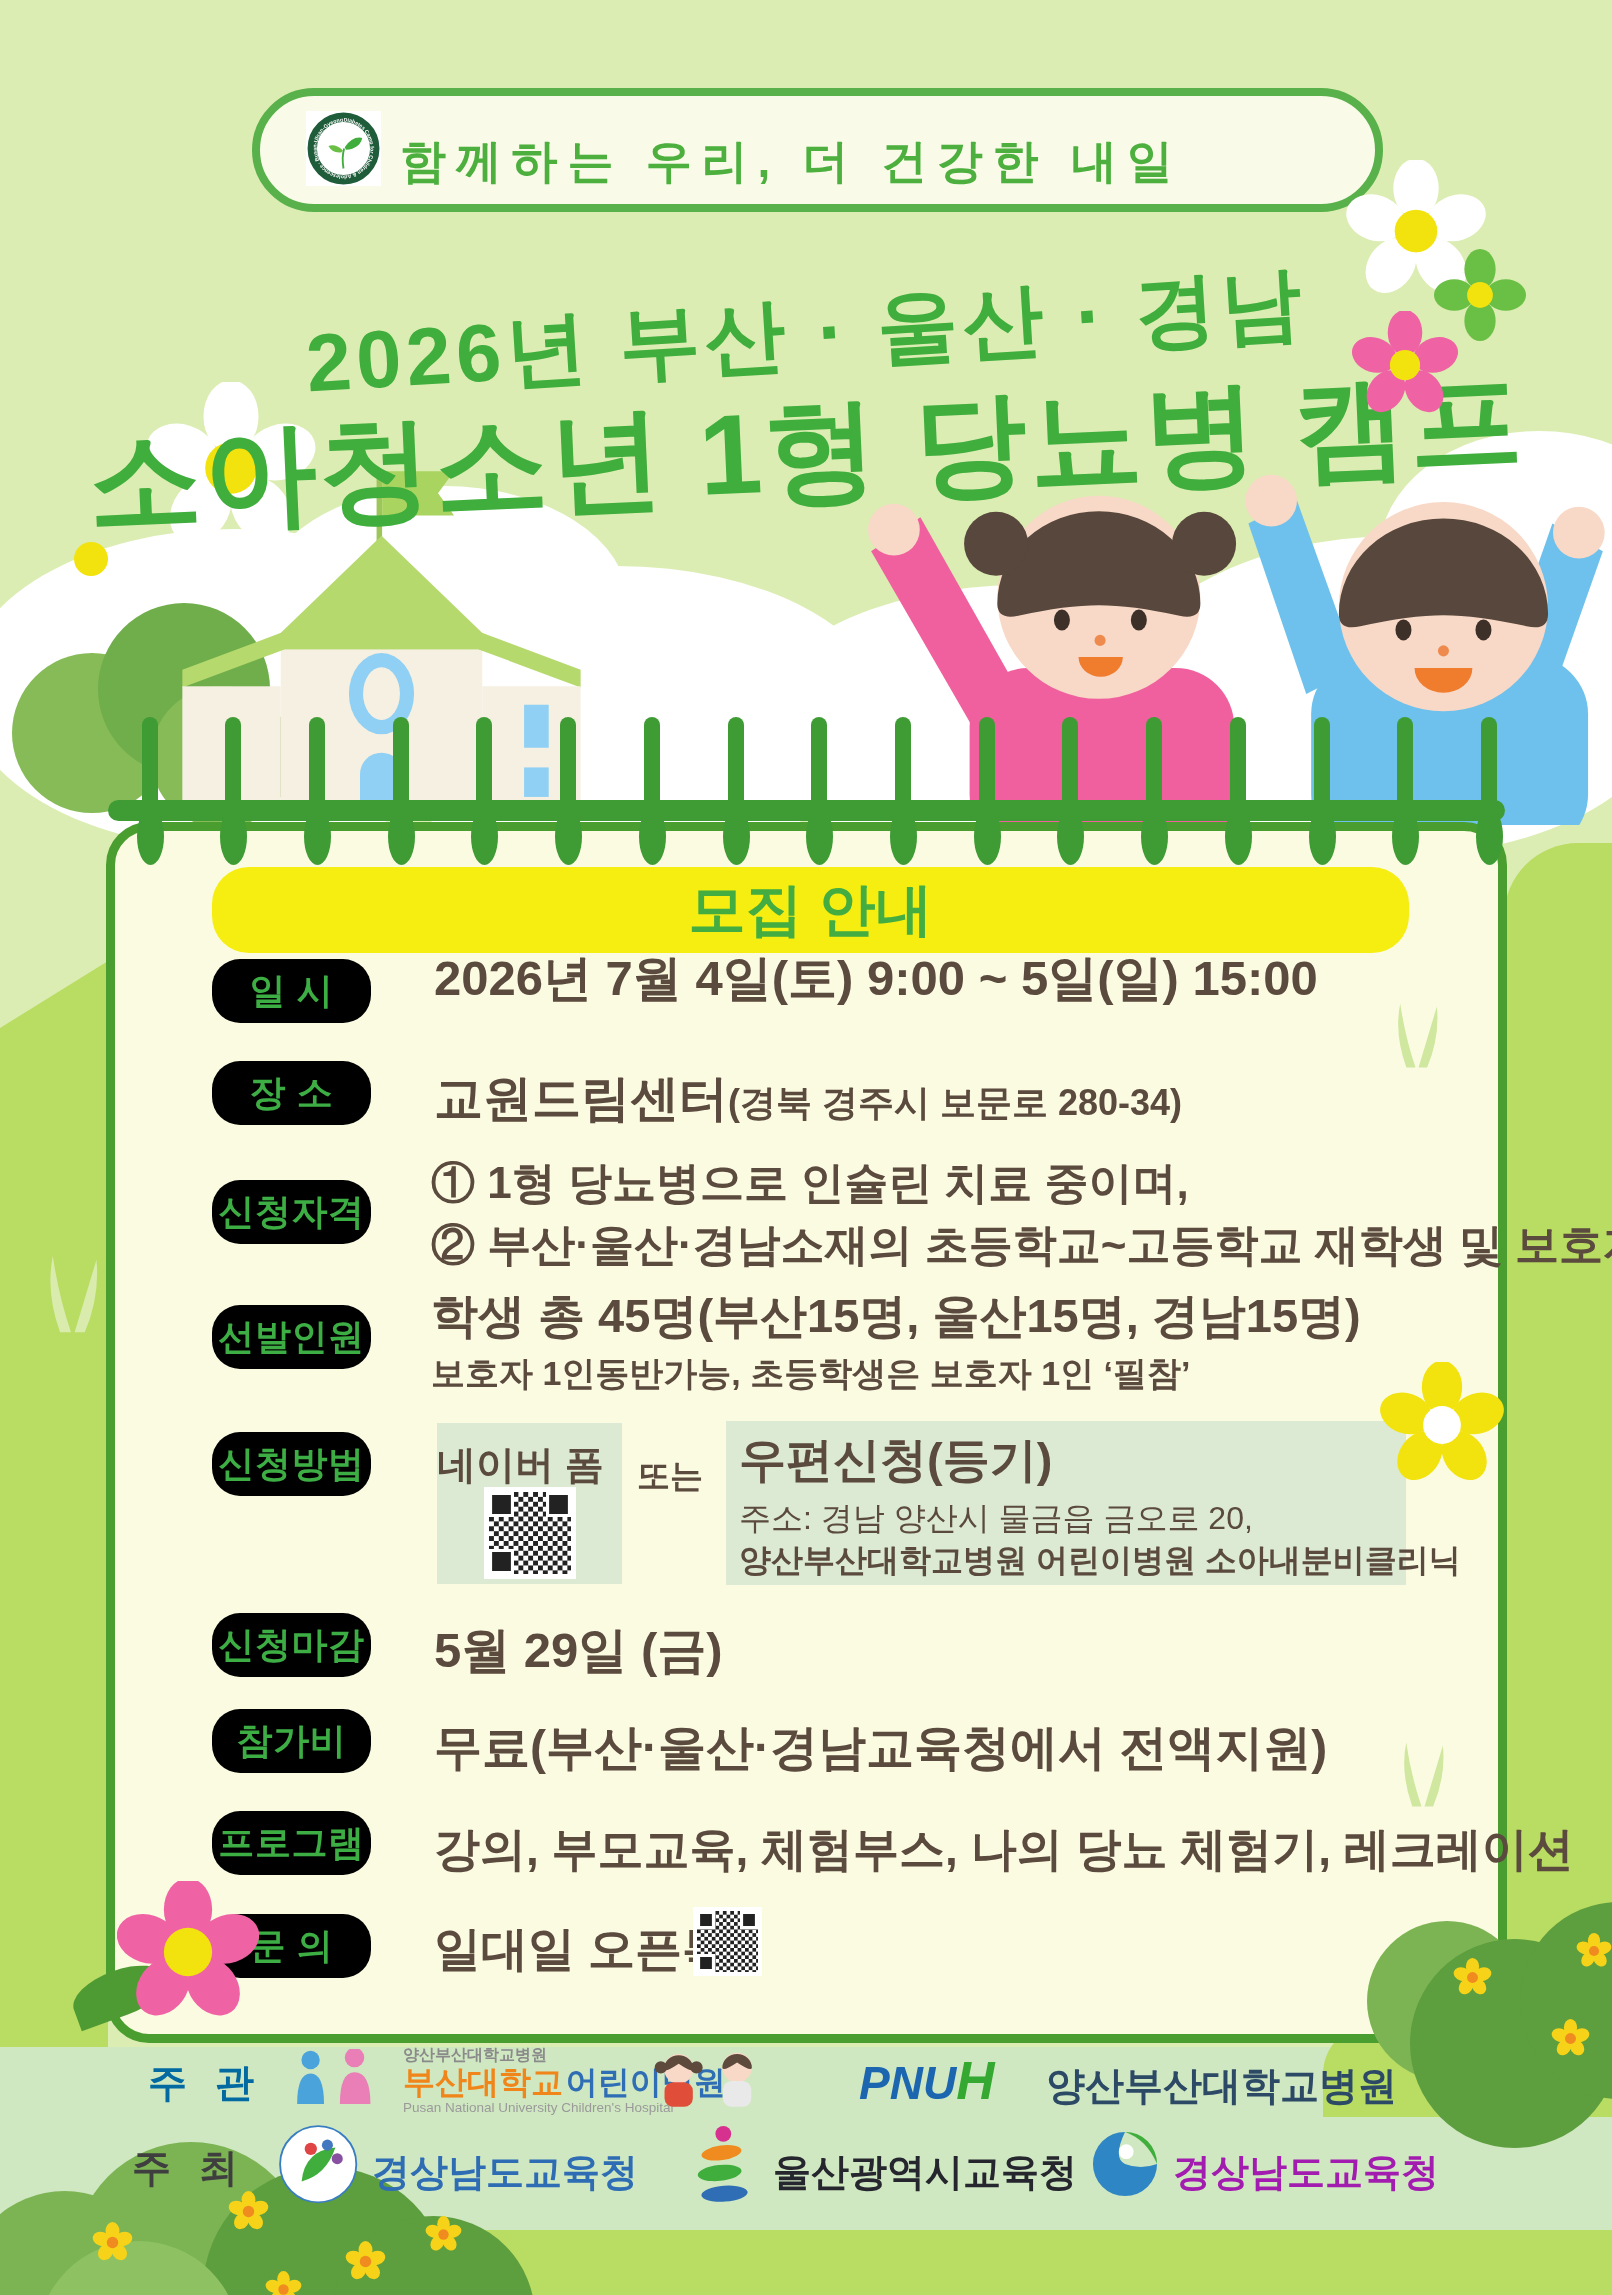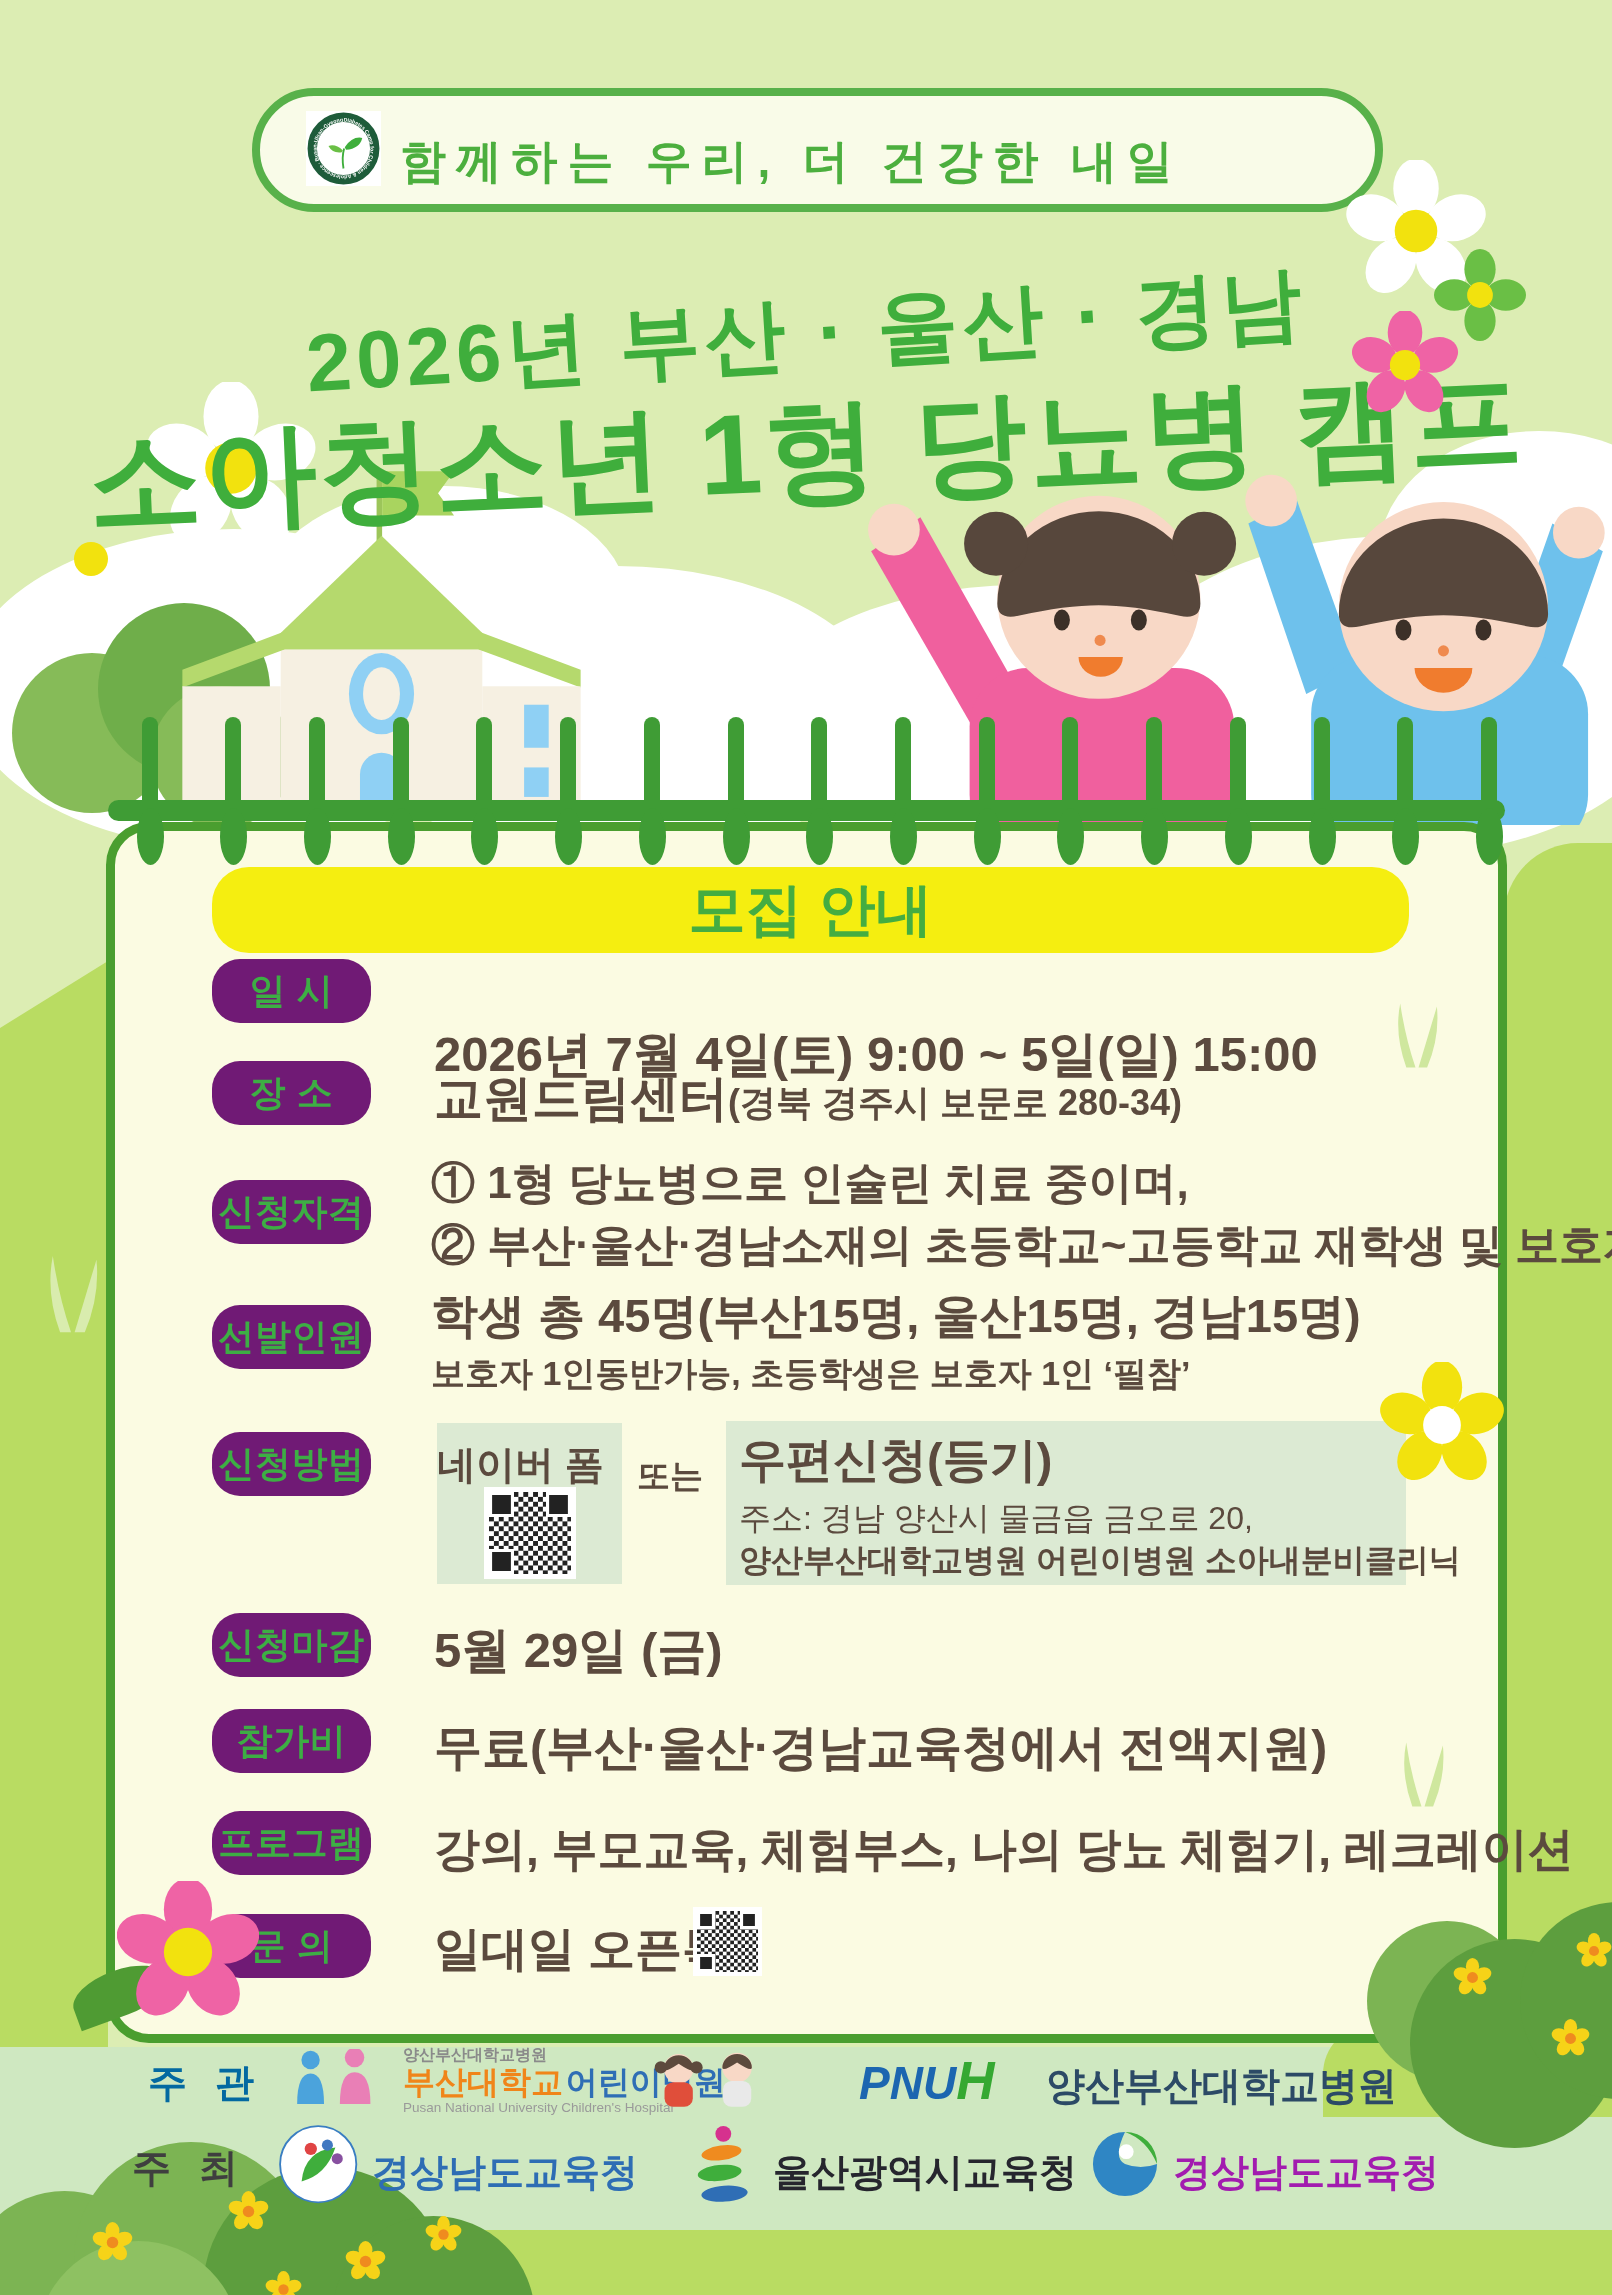--- a/index.html
+++ b/index.html
@@ -1,20 +1,20 @@
 <!DOCTYPE html>
 <html style="font-size:9.8px"><head>
 <meta charset="utf-8">
 <style>
   html,body{margin:0;padding:0;}
   body{font-family:"Liberation Sans",sans-serif;}
   .poster{position:relative;width:1613px;height:2295px;overflow:hidden;background:#dcedb3;}
   .abs{position:absolute;}
   .cloud{position:absolute;background:#fff;border-radius:50%;}
-  .pill{position:absolute;left:212px;width:159px;height:64px;background:#701a75;border-radius:28px;
+  .pill{position:absolute;left:212px;width:159px;height:64px;background:#000000;border-radius:28px;
         display:flex;align-items:center;justify-content:center;color:#3dae44;font-weight:800;
         font-size:36px;letter-spacing:0.6px;z-index:22;}
   .txt{position:absolute;color:#5b4a3e;font-weight:800;white-space:nowrap;z-index:22;}
   .greenbox{position:absolute;background:#dcead3;z-index:21;}
   .qr{position:absolute;background:#fff;padding:4.9px;box-sizing:border-box;z-index:23;}
   .qp{width:100%;height:100%;position:relative;background:repeating-conic-gradient(#222 0% 25%,#fff 0% 50%);background-size:9.8px 9.8px;}
   .fi{position:absolute;width:30%;height:30%;background:#222;box-shadow:inset 0 0 0 3.1px #fff,inset 0 0 0 5.5px #222;}
   .fi.tr{right:0;top:0;} .fi.tl{left:0;top:0;} .fi.bl{left:0;bottom:0;}
   .pin{position:absolute;width:16px;height:106px;top:717px;background:#3f9c35;border-radius:8px;z-index:26;}
   .pin::after{content:'';position:absolute;left:-5.5px;top:91px;width:27px;height:57px;background:#3f9c35;border-radius:50%;}
@@ -170,21 +170,21 @@
       <i class="pin" style="left:1314px"></i>
     <i class="pin" style="left:1397px"></i>
       <i class="pin" style="left:1481px"></i>
   </div>
 
   <div class="notepad"></div>
 
   <div class="banner">모집 안내</div>
 
   <div class="pill" style="top:959px">일 시</div>
-  <div class="txt" style="left:434px;top:1022px;font-size:49px">2026년 7월 4일(토) 9:00 ~ 5일(일) 15:00</div>
+  <div class="txt" style="left:434px;top:946px;font-size:49px">2026년 7월 4일(토) 9:00 ~ 5일(일) 15:00</div>
 
   <div class="pill" style="top:1061px">장 소</div>
   <div class="txt" style="left:434px;top:1066px;font-size:49px">
     <span>교원드림센터</span><span style="font-size:36px">(경북 경주시 보문로 280-34)</span>
   </div>
 
   <div class="pill" style="top:1180px">신청자격</div>
   <div class="txt" style="left:431px;top:1154px;font-size:44px">① 1형 당뇨병으로 인슐린 치료 중이며,</div>
   <div class="txt" style="left:431px;top:1216px;font-size:44px">② 부산·울산·경남소재의 초등학교~고등학교 재학생 및 보호자</div>
 

